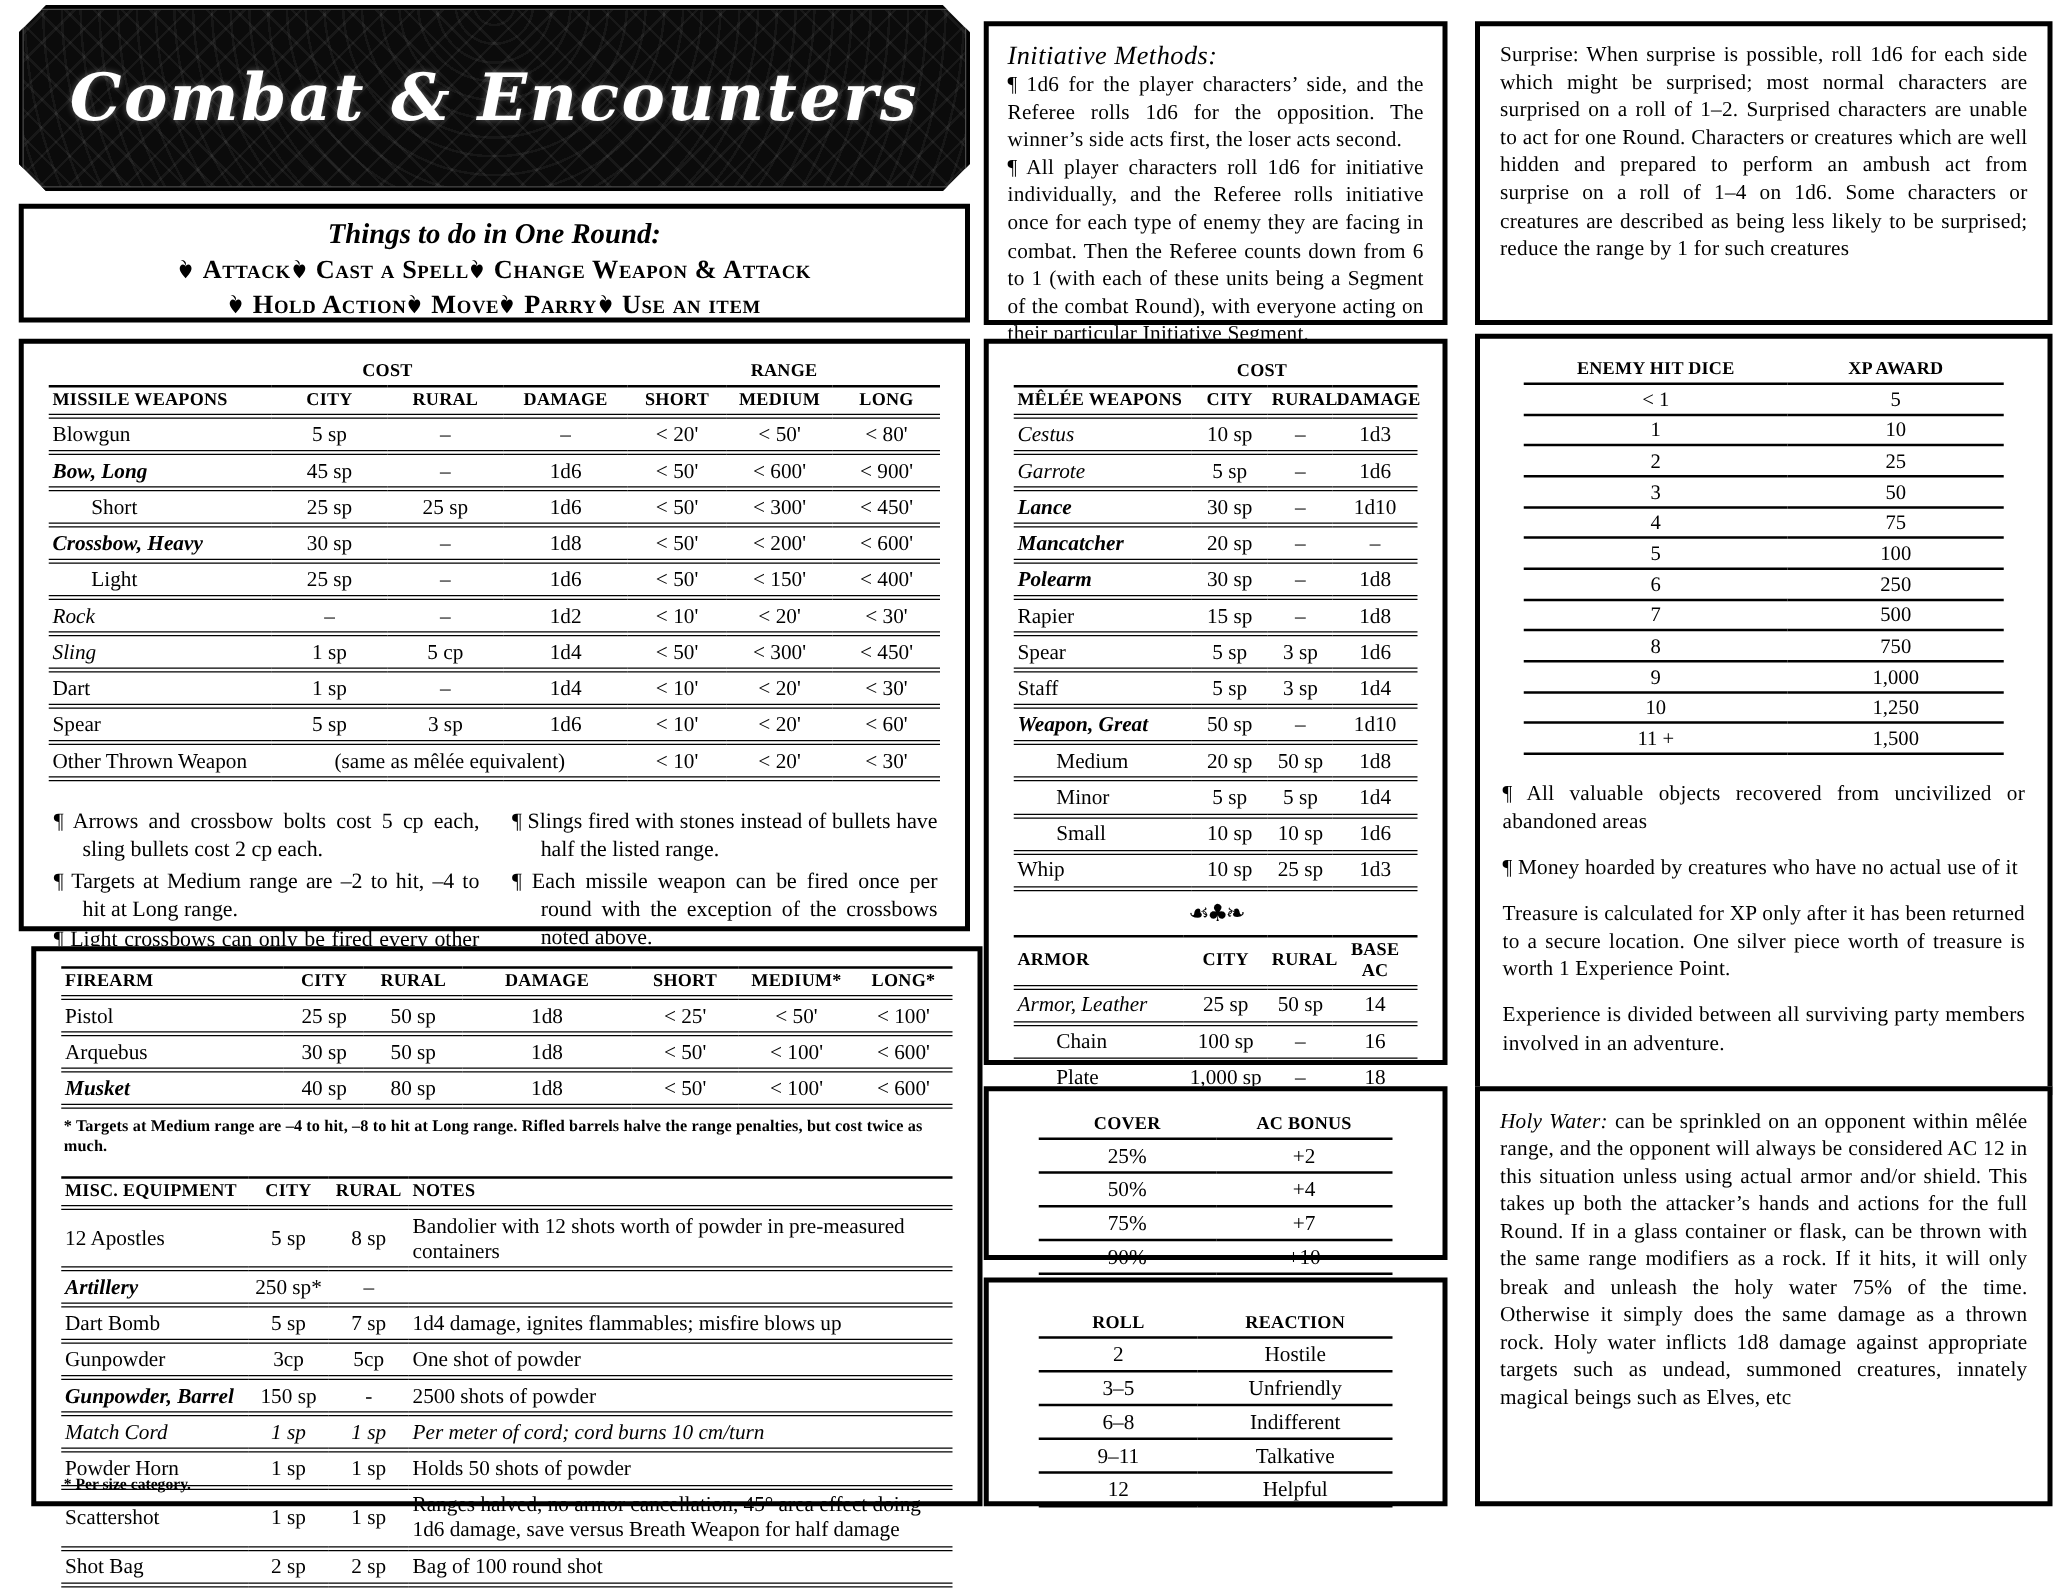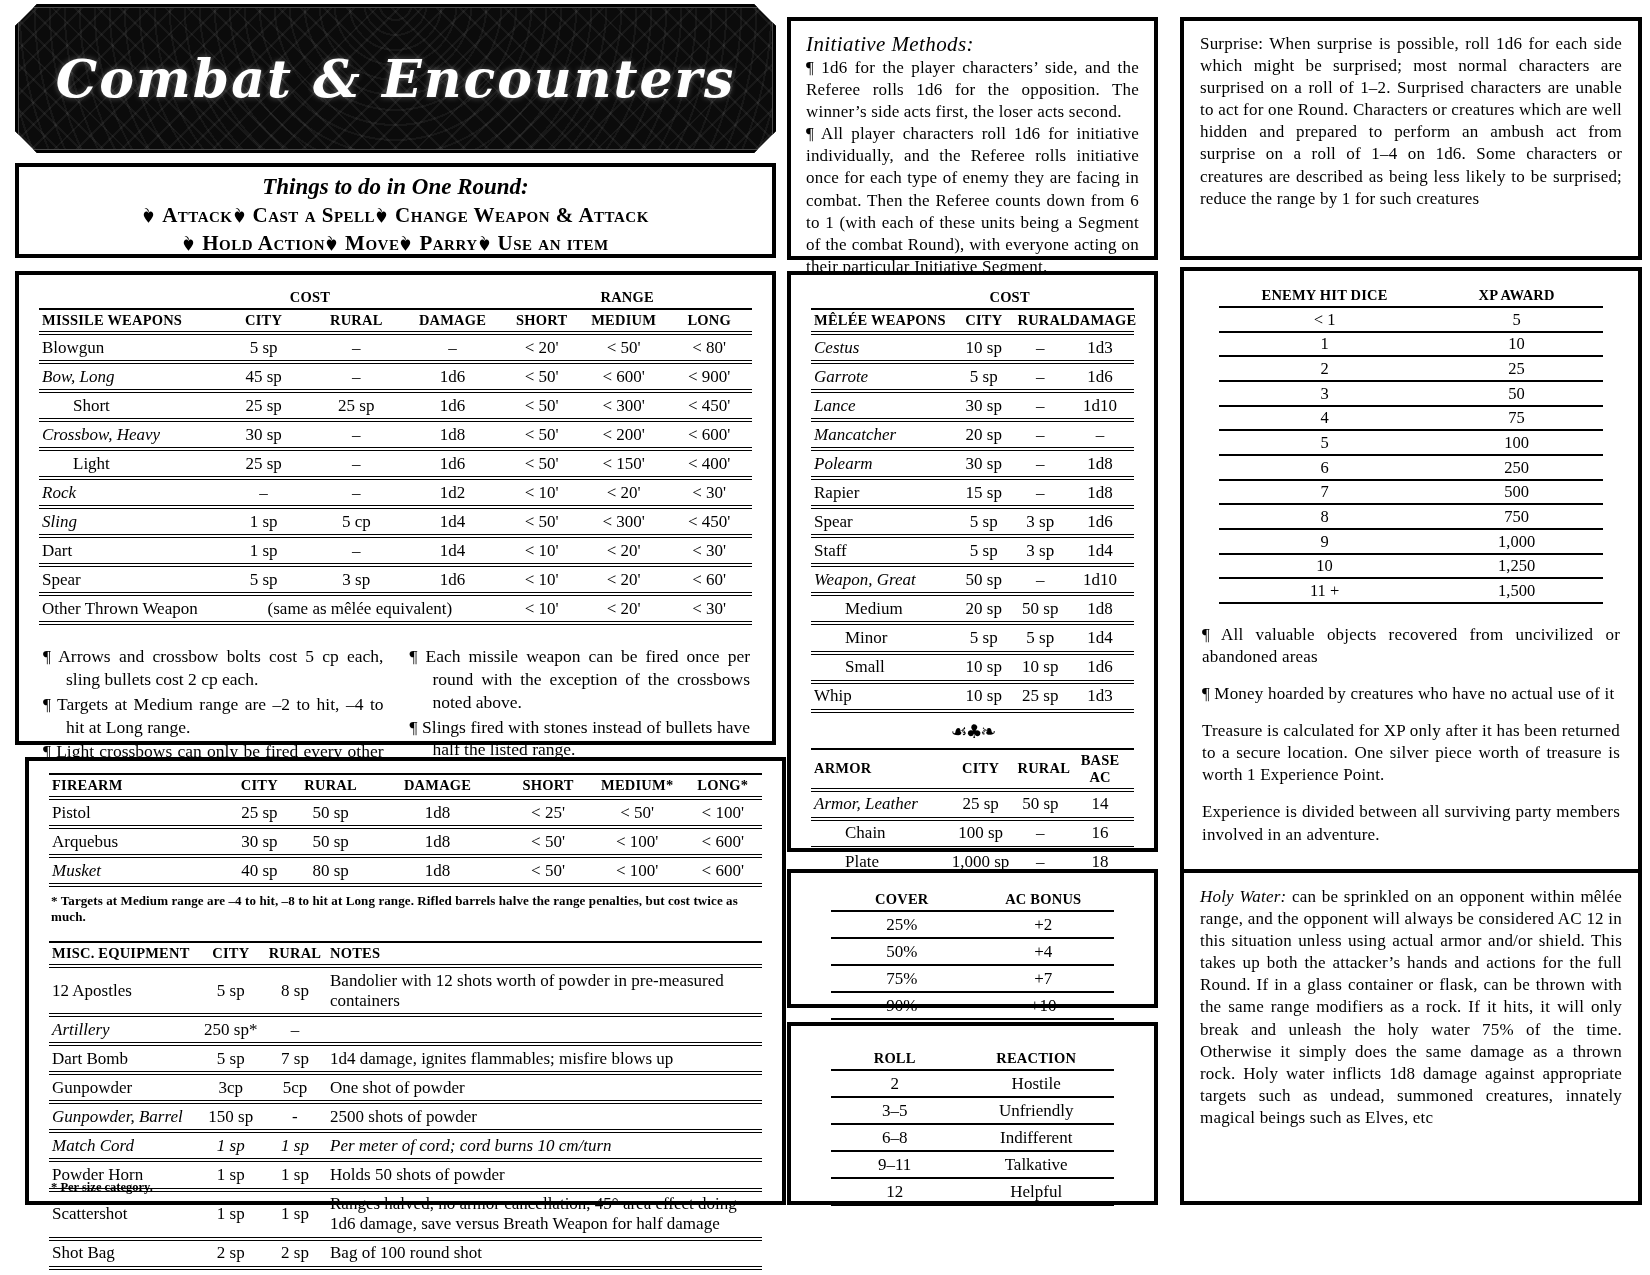--- a/index.html
+++ b/index.html
@@ -36,21 +36,21 @@
   
   .tbl { border-collapse:collapse; width:calc(100% - 40px); margin:12px 20px 0; font-size:17px; table-layout:fixed; }
   .tbl th { font-weight:700; font-size:14.5px; padding:2px 3px; letter-spacing:.2px; }
   .tbl td { padding:2.5px 3px; line-height:1.18; }
   .rules-double thead tr.groups { border-bottom:2px solid #000; }
   .rules-double thead tr.cols   { border-bottom:4px double #000; }
   .rules-double tbody tr        { border-bottom:4px double #000; }
   .rules-single thead tr.cols   { border-bottom:2px solid #000; }
   .rules-single tbody tr        { border-bottom:2px solid #000; }
   .topline thead tr:first-child { border-top:2px solid #000; }
-  tr.bold-italic td:first-child { font-weight:400; font-style:italic;margin-top:12px; }
+  tr.bold-italic td:first-child { font-weight:700; font-style:italic;margin-top:12px; }
   tr.italic td:first-child      { font-style:italic; }
   tr.italic-all td              { font-style:italic; }
   tr.indent td:first-child      { padding-left:34px; }
   .a-left{text-align:left;} .a-center{text-align:center;}
   
   .missile-box { left:15px; top:271px; width:761px; height:474px; }
   .notes-cols { display:flex; gap:26px; margin:20px 22px 0 24px; }
   .notes-col { flex:1; }
   .note { padding-left:23px; text-indent:-23px; font-size:17.5px; line-height:1.3; text-align:justify; margin-bottom:2px; }
   .firearm-box { left:25px; top:757px; width:761px; height:448px; }
@@ -260,22 +260,22 @@
           </tr>
         </tbody>
       </table>
     <div class="notes-cols">
       <div class="notes-col">
           <div class="note">¶  Arrows and crossbow bolts cost 5 cp each, sling bullets cost 2 cp each.</div>
           <div class="note">¶  Targets at Medium range are –2 to hit, –4 to hit at Long range.</div>
           <div class="note">¶  Light crossbows can only be fired every other round and ignore 2 AC points, heavy crossbows fire every third round and ignore 4 AC points.</div>
         </div>
       <div class="notes-col">
+          <div class="note">¶  Slings fired with stones instead of bullets have half the listed range.</div>
           <div class="note">¶  Each missile weapon can be fired once per round with the exception of the crossbows noted above.</div>
-          <div class="note">¶  Slings fired with stones instead of bullets have half the listed range.</div>
         </div>
     </div>
   </div>
 
   <div class="box firearm-box">
     <table class="tbl rules-double topline">
         <colgroup>
           <col style="width: 25%;">
           <col style="width: 9%;">
           <col style="width: 11%;">

